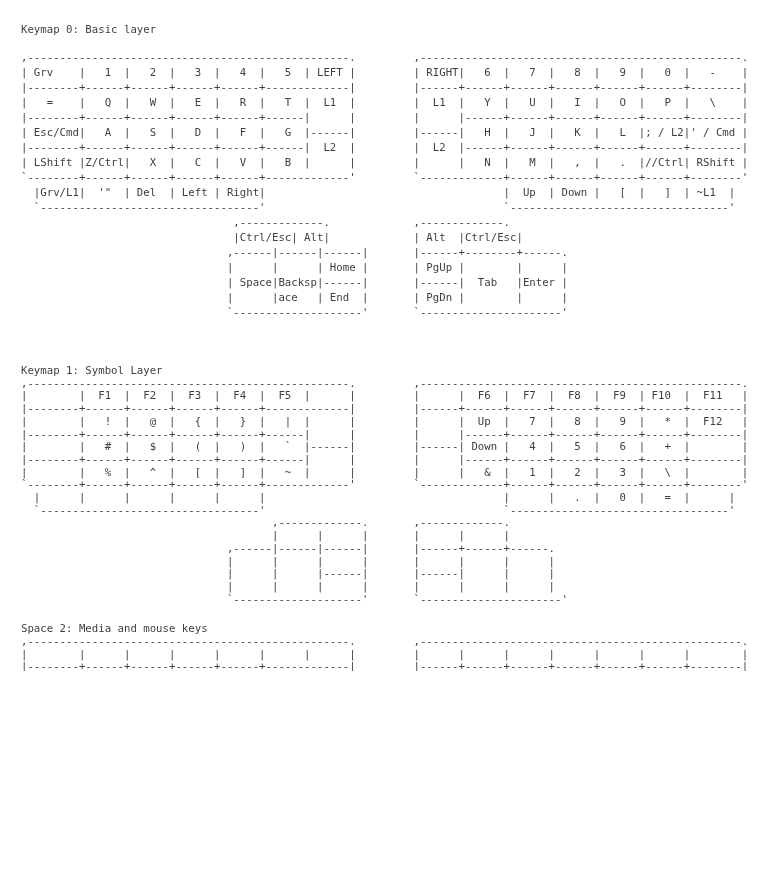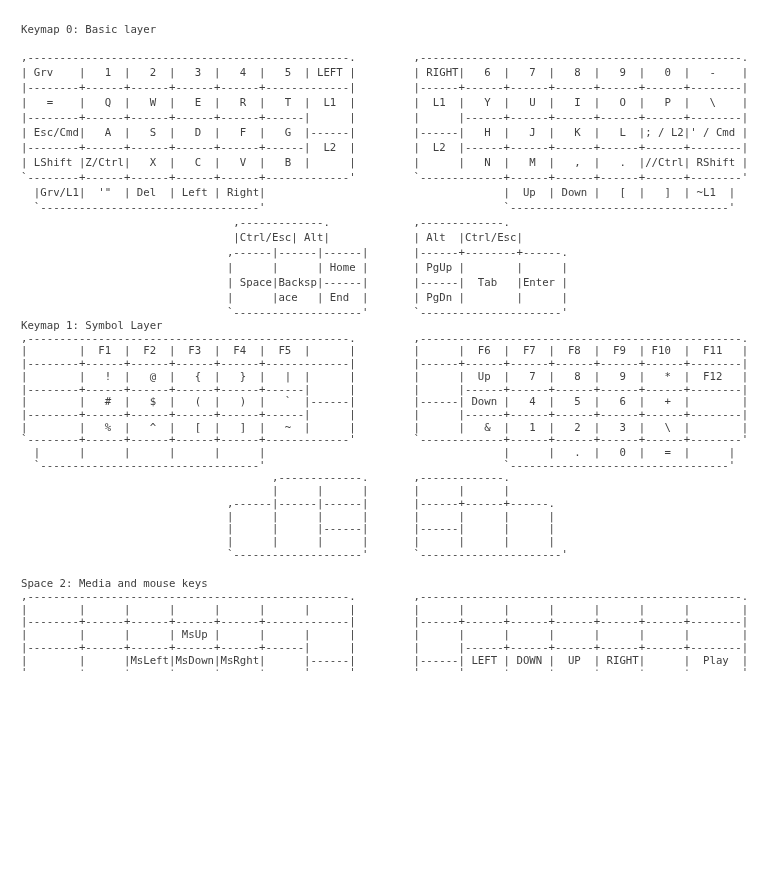--- a/index.html
+++ b/index.html
@@ -15,21 +15,21 @@
     font-family:"DejaVu Sans Mono","Liberation Mono",monospace;
     font-size:10.7px;
     color:#3f3f3f;
     white-space:pre;
   }
   .art{margin:0;}
   .kmtitle{line-height:15px;}
   #s0 .art{line-height:15px;margin-top:13px;}
   #s1 .kmtitle,#s2 .kmtitle{line-height:12.7px;}
   #s1 .art,#s2 .art{line-height:12.7px;margin-top:0;}
-  #s1{}
+  #s1{margin-top:45px;}
   #s2{margin-top:17px;}
 </style>
 </head>
 <body>
 
 <div class="doc">
 
   <section class="km" id="s0">
     <div class="kmtitle">Keymap 0: Basic layer</div>
     <pre class="art">,--------------------------------------------------.         ,--------------------------------------------------.

